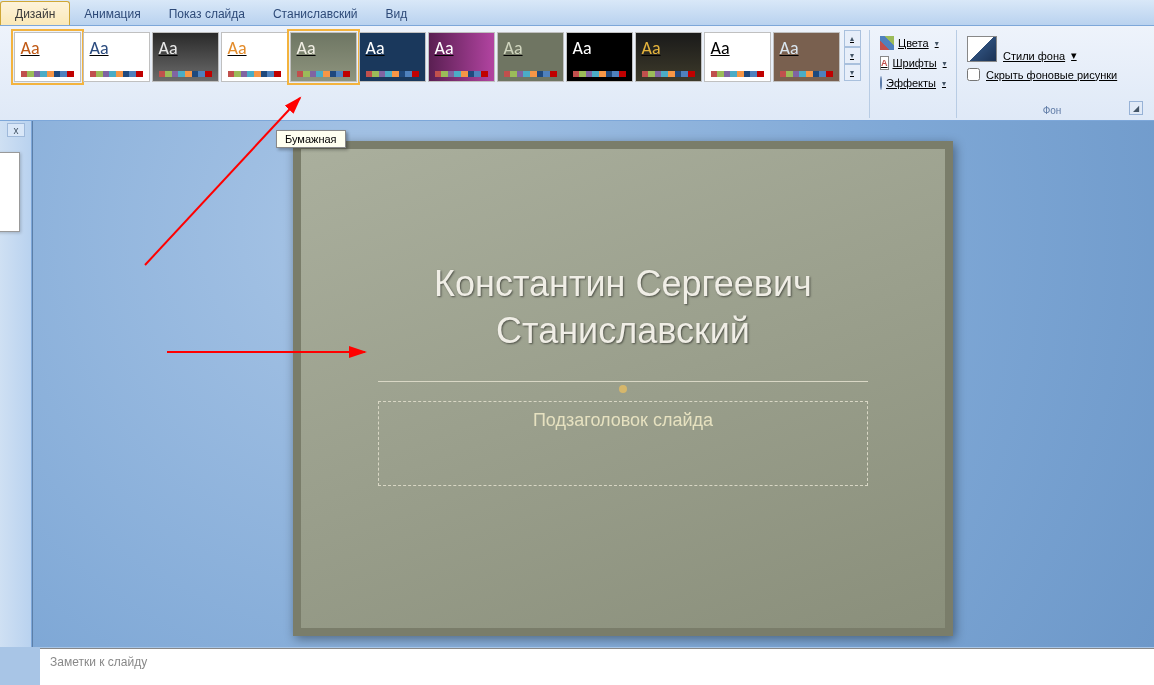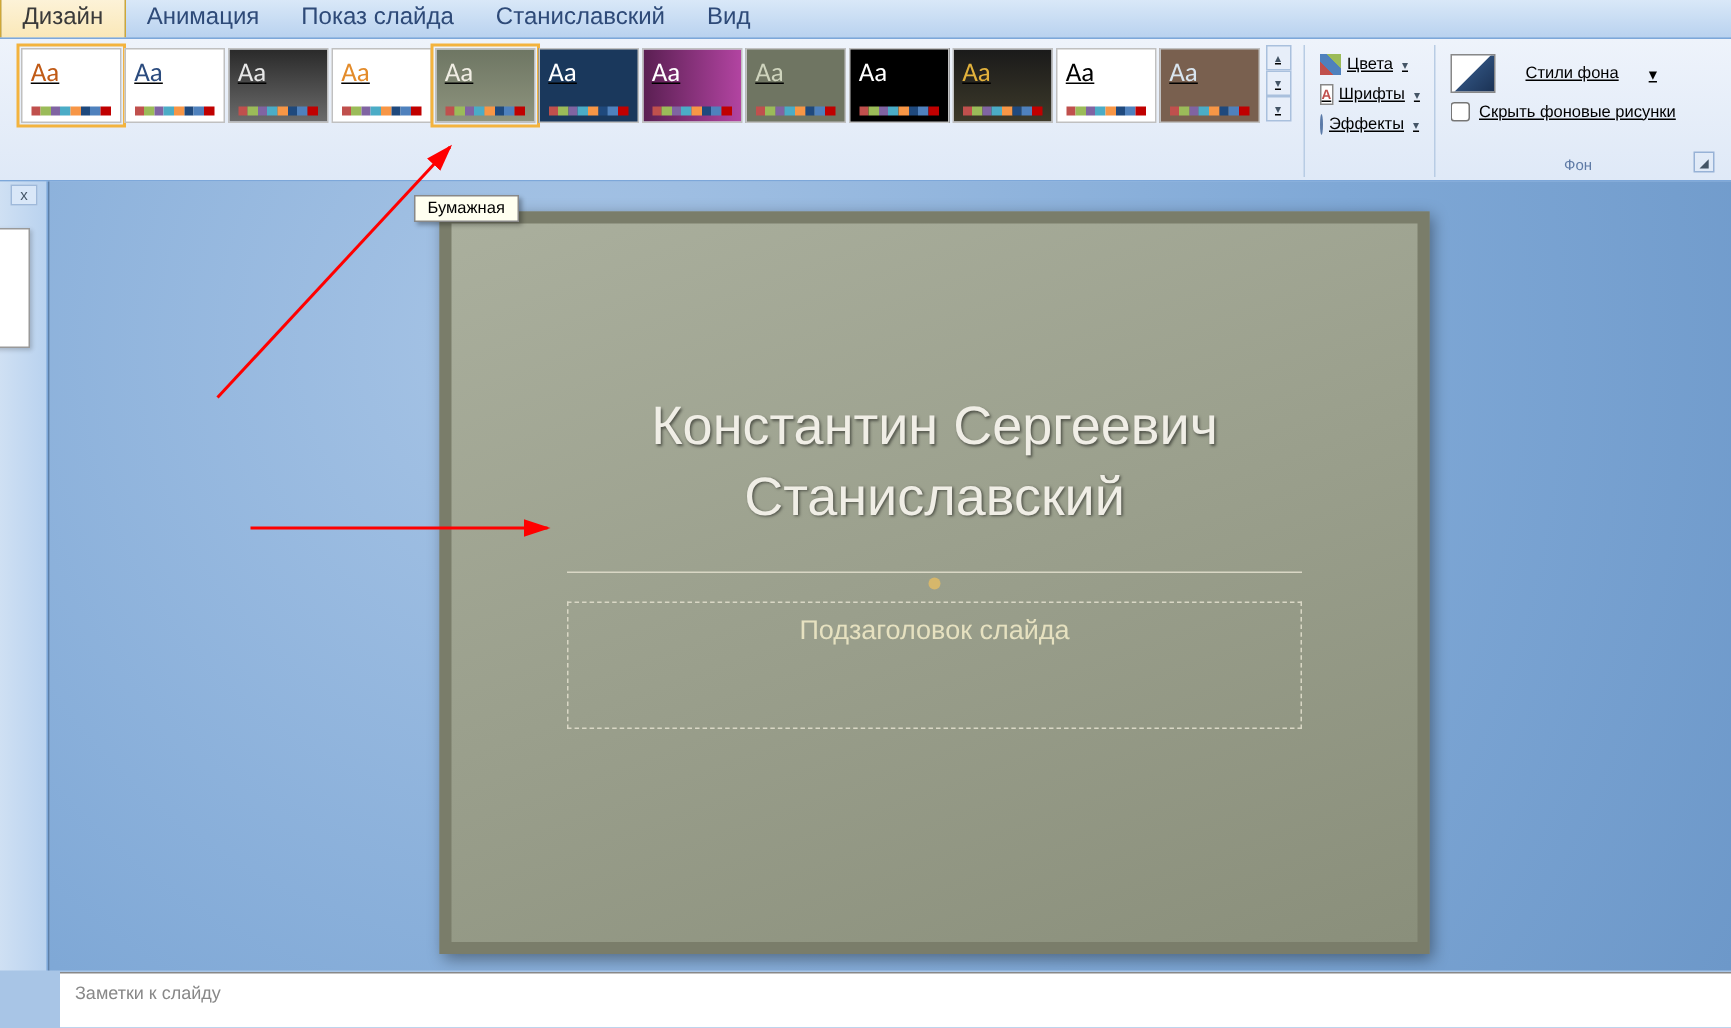--- a/index.html
+++ b/index.html
@@ -1,19 +1,19 @@
 <!DOCTYPE html>
 <html><head>
 <meta charset="utf-8">
 <style>
 * { margin:0; padding:0; box-sizing:border-box; font-family:"Segoe UI",Tahoma,Arial,sans-serif; }
 body { width:1154px; height:685px; background:#a8c5e6; overflow:hidden; position:relative; }
 
 
-.tabs { height:26px; background:linear-gradient(#d9e8f8,#b9d2ef); display:flex; align-items:flex-end; border-bottom:1px solid #7da7d9; font-size:16px; }
+.tabs { height:26px; background:linear-gradient(#d9e8f8,#b9d2ef); display:flex; align-items:flex-end; border-bottom:1px solid #7da7d9; font-size:12px; }
 .tab { padding:5px 14px 4px; color:#2e4a78; cursor:pointer; }
 .tab.active { background:linear-gradient(#fdf3da,#fae8b8); border:1px solid #cfa736; border-bottom:none; border-radius:3px 3px 0 0; color:#3a3a3a; }
 
 
 .ribbon { height:95px; background:linear-gradient(#eef3fb,#dfe9f7); border-bottom:1px solid #7da7d9; display:flex; align-items:flex-start; padding:4px 2px 0;text-decoration:underline; }
 .ribbon-group { display:flex; flex-direction:column; align-items:center; border-right:1px solid #b8cce4; height:88px; position:relative; }
 .ribbon-group-label { font-size:10px; color:#5f7ba6; position:absolute; bottom:2px; width:100%; text-align:center; }
 .themes-strip { display:flex; gap:2px; padding:2px 3px; }
 .theme-thumb { width:67px; height:50px; border:1px solid #c0c0c0; background:#fff; cursor:pointer; position:relative; display:flex; flex-direction:column; justify-content:space-between; padding:6px 6px 4px; }
 .theme-thumb.selected { outline:2px solid #f3b33e; outline-offset:1px; background:#fdf0cf; }
@@ -25,21 +25,21 @@
 .themes-scroll button { height:17px; border:1px solid #a9c0dd; background:#e7eef9; font-size:8px; color:#456; cursor:pointer; }
 
 
 .theme-opts { display:flex; flex-direction:column; gap:2px; padding:4px 6px; width:86px; }
 .small-btn { display:flex; align-items:center; gap:4px; font-size:11px; padding:1px 3px; cursor:pointer; border:1px solid transparent; border-radius:2px; white-space:nowrap; }
 .small-btn .ico { width:14px; height:14px; display:inline-flex; align-items:center; justify-content:center; border:1px solid #888; font-size:9px; font-weight:bold; }
 .small-btn .car { font-size:8px; margin-left:2px; color:#456; }
 
 
 .bg-group { display:flex; flex-direction:column; gap:6px; padding:6px 10px; width:190px; }
-.bg-styles { display:flex; align-items:center; gap:20px; font-size:11px; cursor:pointer; }
+.bg-styles { display:flex; align-items:flex-end; gap:6px; font-size:11px; cursor:pointer; }
 .bg-styles .swatch { width:30px; height:26px; border:1px solid #888; background:linear-gradient(135deg,#fff 0%,#fff 49%,#2c4c77 50%,#1b3254 100%); }
 .bg-hide { display:flex; align-items:center; gap:6px; font-size:11px; }
 .bg-dlg { position:absolute; right:4px; bottom:3px; width:14px; height:14px; border:1px solid #97b2d6; font-size:8px; display:flex; align-items:center; justify-content:center; color:#456; cursor:pointer; }
 
 
 .workspace { position:absolute; top:121px; left:0; right:0; bottom:38px; display:flex; }
 .side-panel { width:32px; background:linear-gradient(90deg,#cfe0f3,#b9d2ef); border-right:1px solid #7da7d9; position:relative; }
 .side-close { width:18px; height:14px; background:#d9e7f8; border:1px solid #9fb9da; font-size:10px; color:#456; position:absolute; top:2px; right:6px; display:flex; align-items:center; justify-content:center; cursor:pointer; }
 .thumb-pane { position:absolute; top:152px; left:-5px; width:25px; height:120px; }
 .thumb-item { background:#fff; height:80px; border:1px solid #999; box-shadow:1px 1px 3px rgba(0,0,0,.2); }

